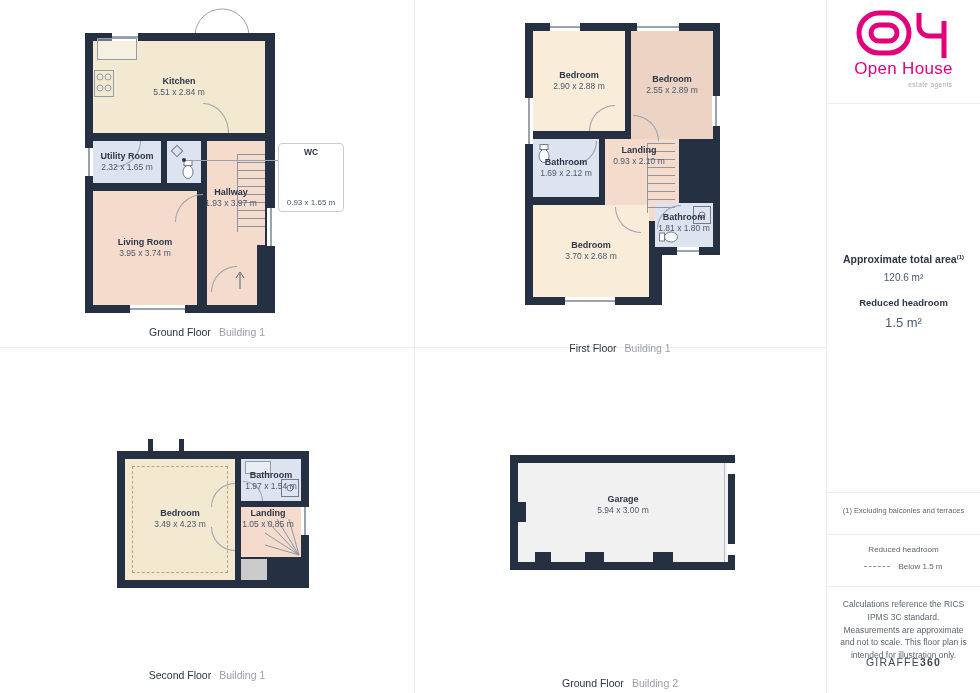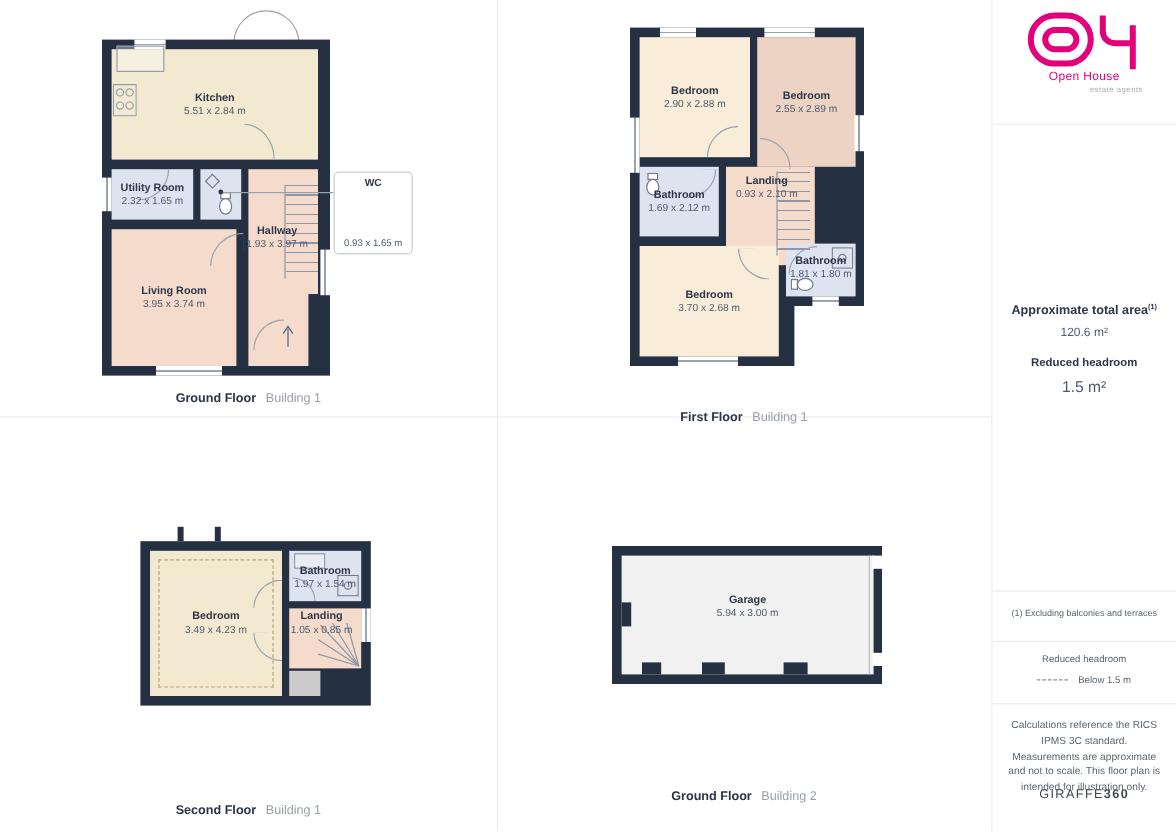--- a/index.html
+++ b/index.html
@@ -30,26 +30,26 @@
   .gdoor-line { position:absolute; background:#b9bec6; }
   .room-label { position:absolute; transform:translate(-50%,-50%); text-align:center; white-space:nowrap; line-height:1.35; z-index:2; }
   .room-label .rname { display:block; font-weight:bold; font-size:9px; color:#2c3648; }
   .room-label .rdims { display:block; font-size:8.5px; color:#4d596e; }
   .callout { position:absolute; background:#fff; border:1px solid #c7ccd4; border-radius:4px; padding:3px 6px; text-align:center; line-height:1.3; z-index:3; }
   .callout .rname { display:block; font-weight:bold; font-size:8.5px; color:#2c3648; }
   .callout .rdims { display:block; font-size:8px; color:#4d596e;margin-top:40px; }
   .leader { position:absolute; height:1px; background:#9aa3ad; z-index:2; }
   .dot { position:absolute; width:4px; height:4px; border-radius:50%; background:#2c3648; z-index:2; }
   .caption { position:absolute; text-align:center; font-size:10.5px; color:#2b3545; }
-  .caption .cfloor { font-weight:bold; }
+  .caption .cfloor { font-weight:normal; }
   .caption .cbuilding { color:#9aa0a8; margin-left:8px; }
   .sidebar { position:absolute; left:826px; top:0; width:154px; height:693px; background:#fff; border-left:1px solid #ececec; }
   .sb-div { position:absolute; left:0; width:100%; height:1px; background:#ececec; }
   .logo-wrap { position:absolute; left:0; top:10px; width:100%; text-align:center; }
-  .brand-name { font-size:10px; color:#e2017b; letter-spacing:.3px; margin-top:1px; }
+  .brand-name { font-size:17px; color:#e2017b; letter-spacing:.3px; margin-top:1px; }
   .brand-tagline { font-size:6.5px; color:#a6abb3; width:98px; margin:2px auto 0; text-align:right; letter-spacing:.4px; }
   .area-block { position:absolute; left:0; top:253px; width:100%; text-align:center; }
   .area-title { font-size:10.5px; font-weight:bold; color:#2c3648; }
   .area-title sup { font-size:6px; }
   .area-value { font-size:10px; color:#4d596e; margin-top:7px; }
   .rh-title { font-size:9.5px; font-weight:bold; color:#2c3648; margin-top:14px; }
   .rh-value { font-size:13px; color:#4d596e; margin-top:7px; }
   .footnote { position:absolute; left:0; top:506px; width:100%; text-align:center; font-size:7.5px; color:#5c6670; }
   .legend-title { position:absolute; left:0; top:545px; width:100%; text-align:center; font-size:8px; color:#5c6670; }
   .legend-row { position:absolute; left:0; top:562px; width:100%; display:flex; justify-content:center; align-items:center; gap:8px; font-size:8px; color:#5c6670; }
@@ -264,21 +264,21 @@
 
   <div class="caption" style="left:0;top:326px;width:414px;">
     <span class="cfloor">Ground Floor</span><span class="cbuilding">Building 1</span>
   </div>
   <div class="caption" style="left:414px;top:342px;width:412px;">
     <span class="cfloor">First Floor</span><span class="cbuilding">Building 1</span>
   </div>
   <div class="caption" style="left:0;top:669px;width:414px;">
     <span class="cfloor">Second Floor</span><span class="cbuilding">Building 1</span>
   </div>
-  <div class="caption" style="left:414px;top:658px;width:412px;text-align:center;">
+  <div class="caption" style="left:414px;top:677px;width:412px;text-align:center;">
     <span class="cfloor">Ground Floor</span><span class="cbuilding">Building 2</span>
   </div>
 
   <div class="sidebar">
     <div class="logo-wrap">
       <svg style="margin:0 auto;" width="96" height="48" viewBox="0 0 96 48">
         <rect x="3" y="3" width="50" height="40" rx="20" fill="none" stroke="#e2017b" stroke-width="5"></rect>
         <rect x="15" y="15" width="26" height="16" rx="8" fill="none" stroke="#e2017b" stroke-width="5"></rect>
         <path d="M63 3 v13 a10 10 0 0 0 10 10 h15" fill="none" stroke="#e2017b" stroke-width="5"></path>
         <path d="M88 11 v37" fill="none" stroke="#e2017b" stroke-width="5"></path>

